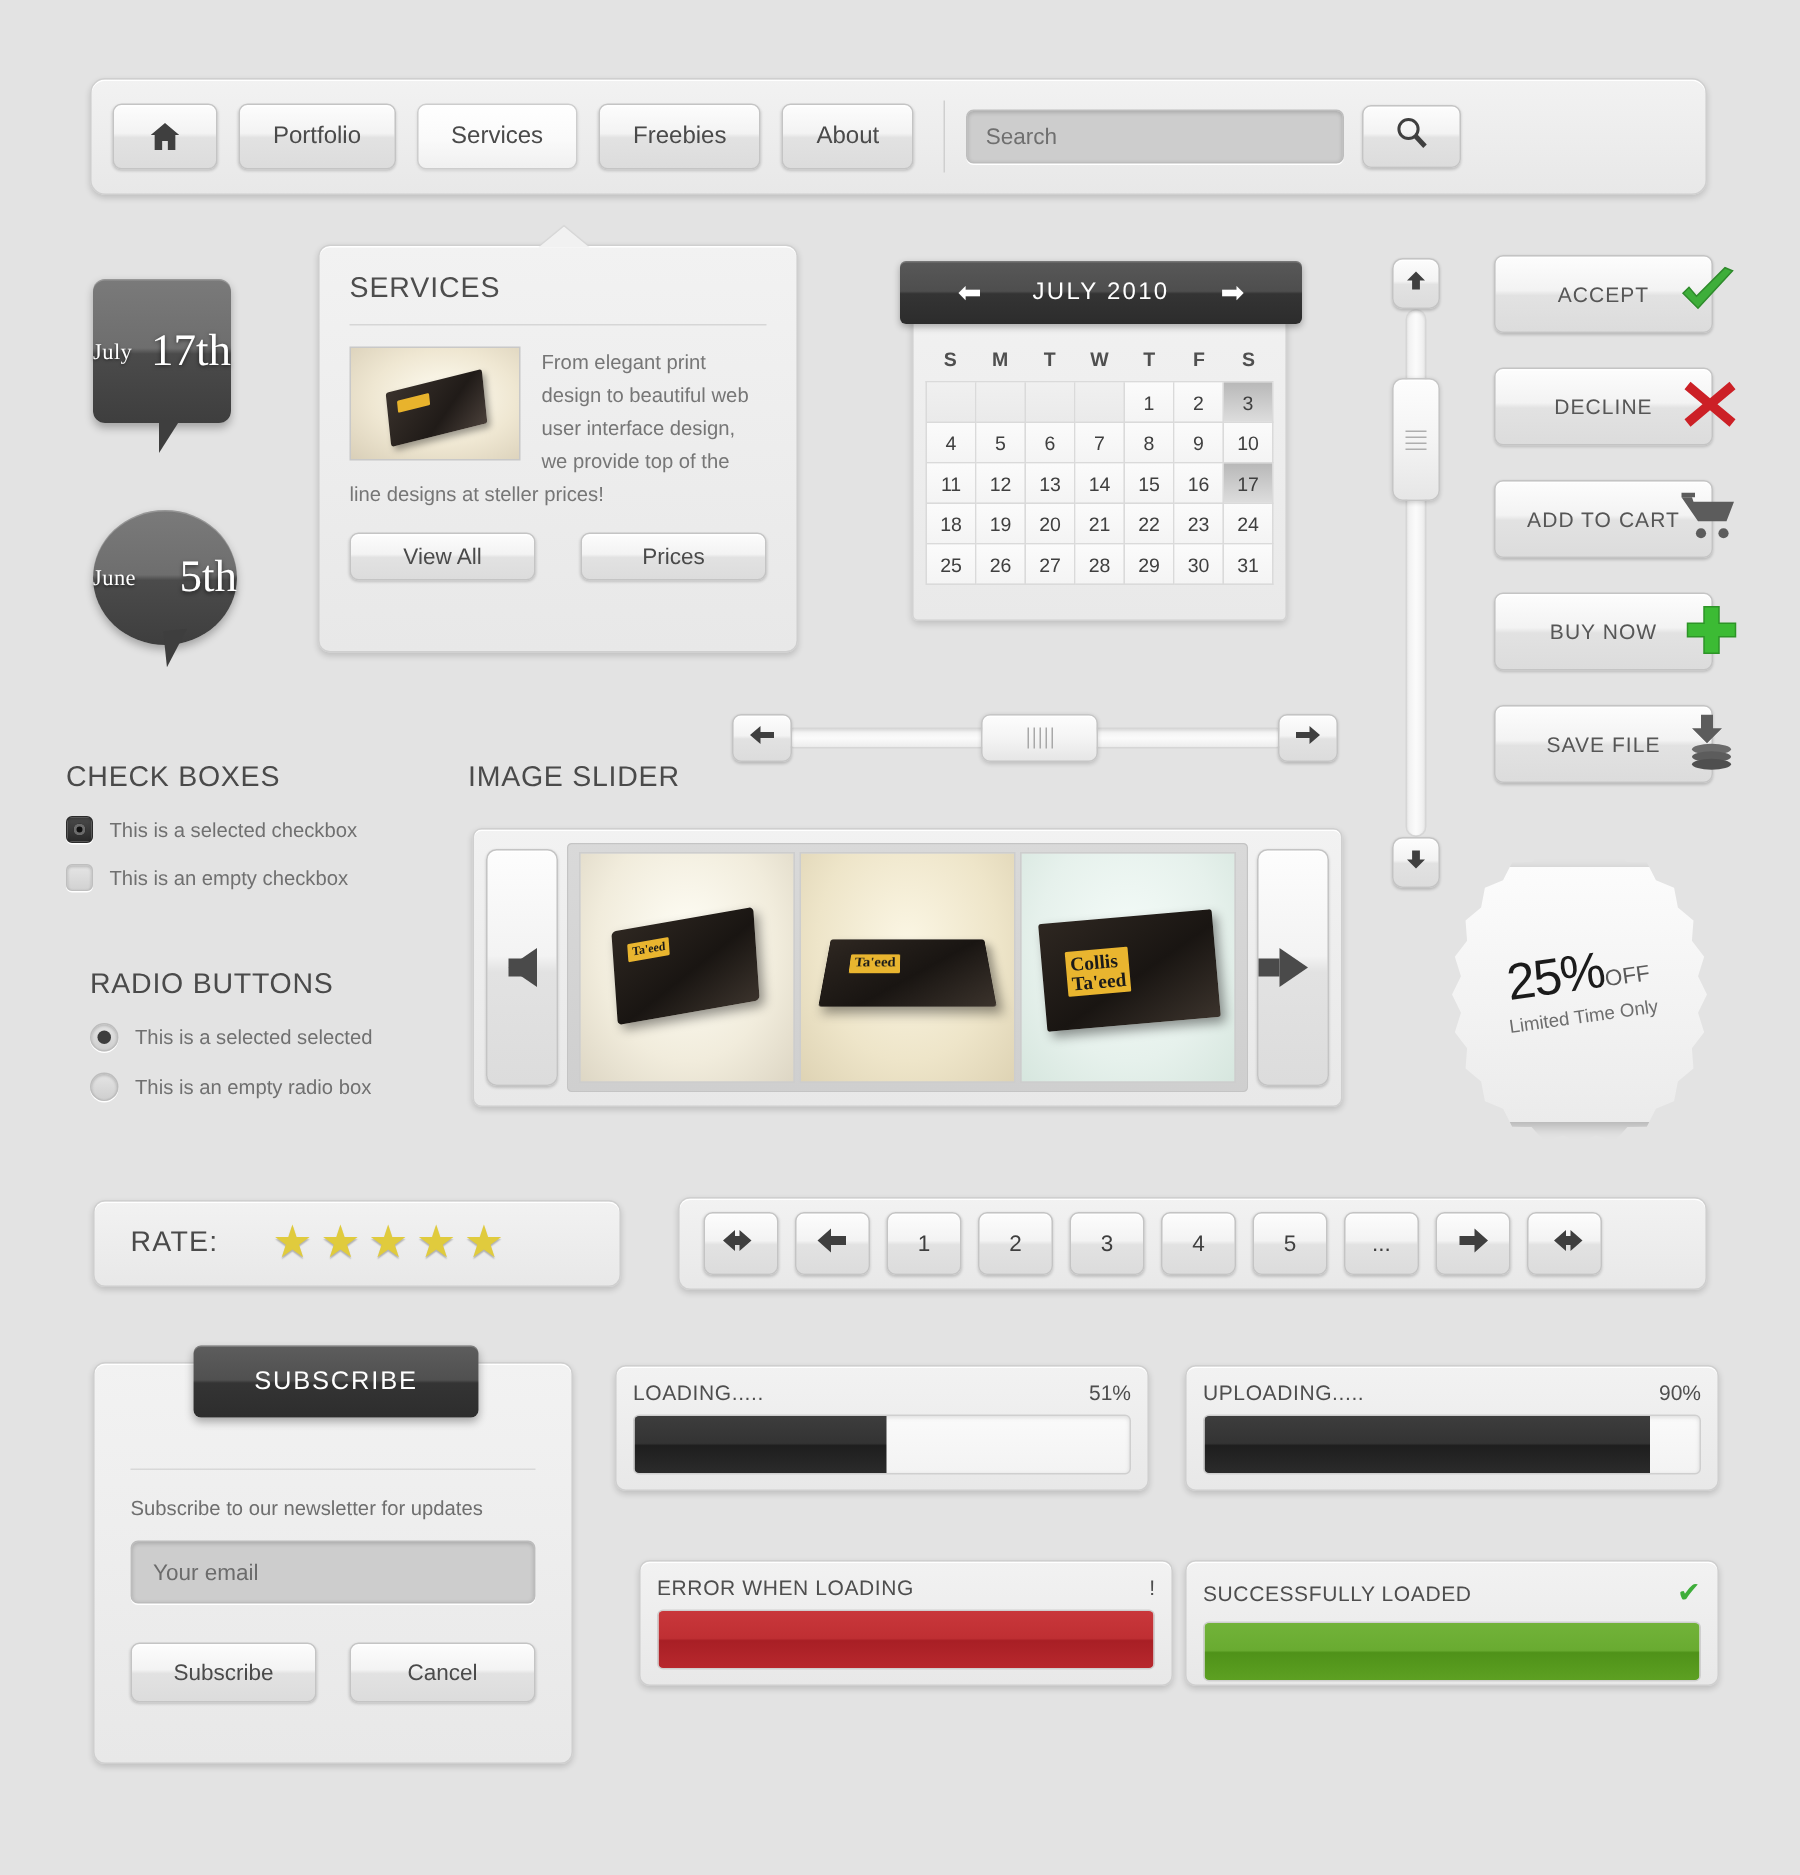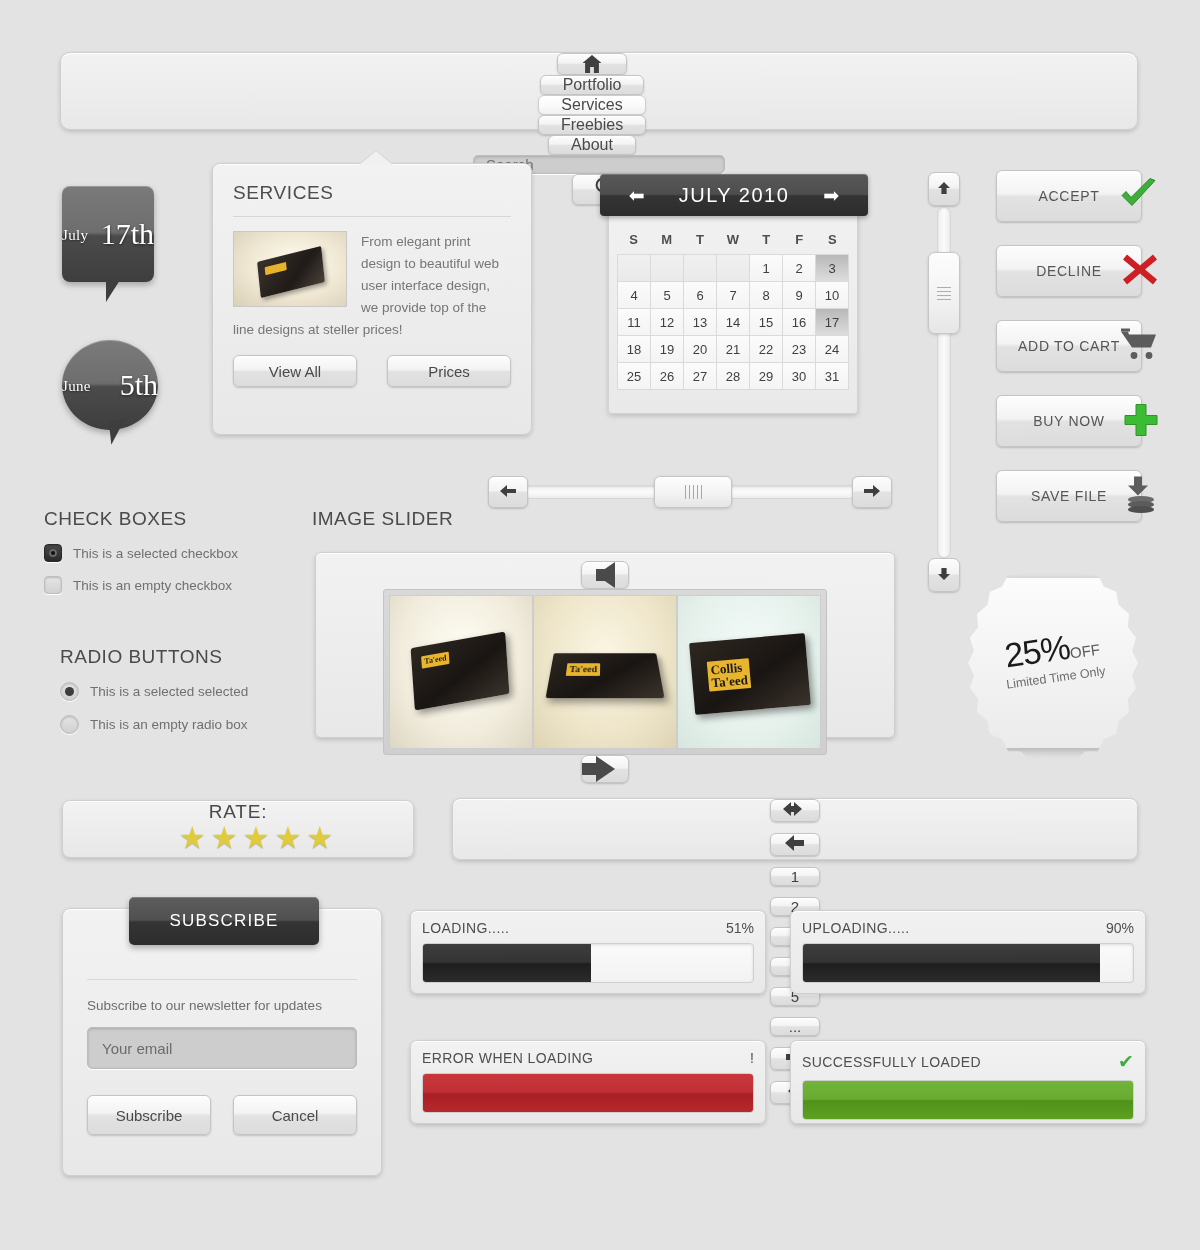--- a/index.html
+++ b/index.html
@@ -4,21 +4,21 @@
 <style>
   * { box-sizing: border-box; margin: 0; padding: 0; }
   body {
     width: 1200px; height: 1250px;
     background: #e3e3e3;
     font-family: "Liberation Sans", sans-serif;
     position: relative;
     overflow: hidden;
   }
   .stage { position: absolute; left: 0; top: 0; width: 1200px; height: 1250px; }
-  .abs { position: absolute; flex-direction: column; }
+  .abs { position: absolute; }
 
   
   .panel {
     background: linear-gradient(180deg, #f2f2f2 0%, #e8e8e8 100%);
     border: 1px solid #cfcfcf;
     border-radius: 8px;
     box-shadow: 0 2px 4px rgba(0,0,0,.16), inset 0 1px 0 #fff;
   }
   .btn {
     background: linear-gradient(180deg, #fdfdfd 0%, #f3f3f3 45%, #e2e2e2 52%, #dcdcdc 100%);
@@ -132,21 +132,21 @@
     box-shadow: 0 2px 5px rgba(0,0,0,.16);
     padding: 8px;
   }
   #cal-header {
     position: absolute; left: -9px; top: -3px; width: 268px; height: 42px;
     background: linear-gradient(180deg, #585858 0%, #4e4e4e 48%, #343434 52%, #2c2c2c 100%);
     border-radius: 4px;
     display: flex; align-items: center; justify-content: center;
     box-shadow: 0 2px 5px rgba(0,0,0,.3), inset 0 1px 0 rgba(255,255,255,.18);
   }
-  #cal-title { color: #fff; font-size: 20px; letter-spacing: 1.5px; }
+  #cal-title { color: #fff; font-size: 16px; letter-spacing: 1.5px; }
   .cal-nav { color: #fff; font-size: 19px; cursor: pointer; padding: 0 8px; }
   #cal-header .cal-nav:first-child { margin-right: 26px; }
   #cal-header .cal-nav:last-child { margin-left: 26px; }
   #cal-grid { margin-top: 42px; }
   #cal-dow { display: grid; grid-template-columns: repeat(7, 1fr); }
   #cal-dow div { text-align: center; font-size: 13px; font-weight: bold; color: #4f4f4f; padding: 5px 0 7px; }
   #cal-days { display: grid; grid-template-columns: repeat(7, 1fr); border-left: 1px solid #dadada; border-top: 1px solid #dadada; }
   #cal-days div {
     height: 27px; border-right: 1px solid #dadada; border-bottom: 1px solid #dadada;
     display: flex; align-items: center; justify-content: center;
@@ -358,21 +358,21 @@
     border: 1px solid #cfcfcf;
     box-shadow: inset 0 1px 3px rgba(0,0,0,.12);
     overflow: hidden;
   }
   .prog-fill { height: 100%; }
   .prog-fill.dark { background: linear-gradient(180deg, #3d3d3d 0%, #333333 48%, #1e1e1e 52%, #2b2b2b 100%); }
   .prog-fill.red { background: linear-gradient(180deg, #c9373b 0%, #bf2f33 48%, #a81f25 52%, #b8282d 100%); }
   .prog-fill.green { background: linear-gradient(180deg, #72b339 0%, #69ab31 48%, #4f9219 52%, #5da022 100%); }
   #prog-loading { left: 410px; top: 910px; }
   #prog-uploading { left: 790px; top: 910px; }
-  #prog-error { left: 410px; top: 1040px; }
+  #prog-error { left: 426px; top: 1040px; }
   #prog-success { left: 790px; top: 1040px; }
 
   
   #watermark {
     left: 14px; top: 1214px;
     font-size: 19px; color: #9a9a9a;
     letter-spacing: .5px;
   }
 </style>
 </head>

